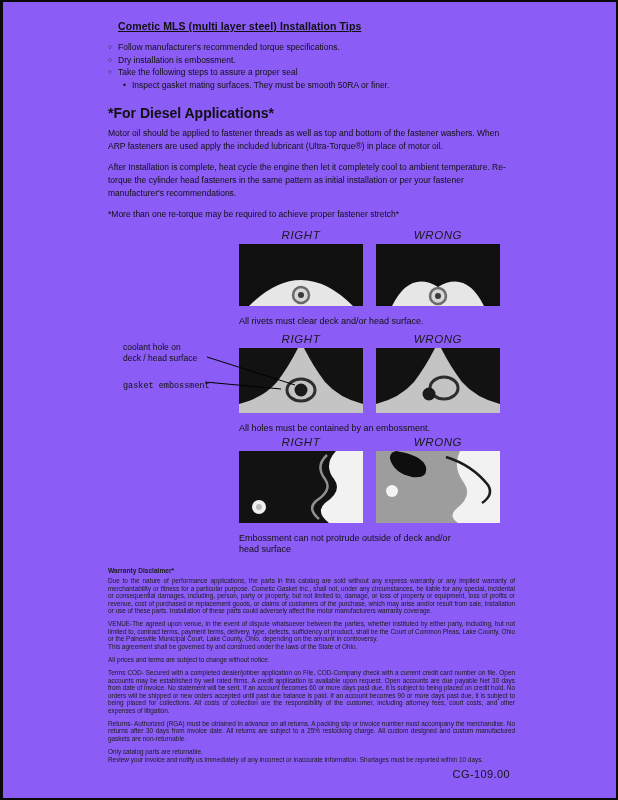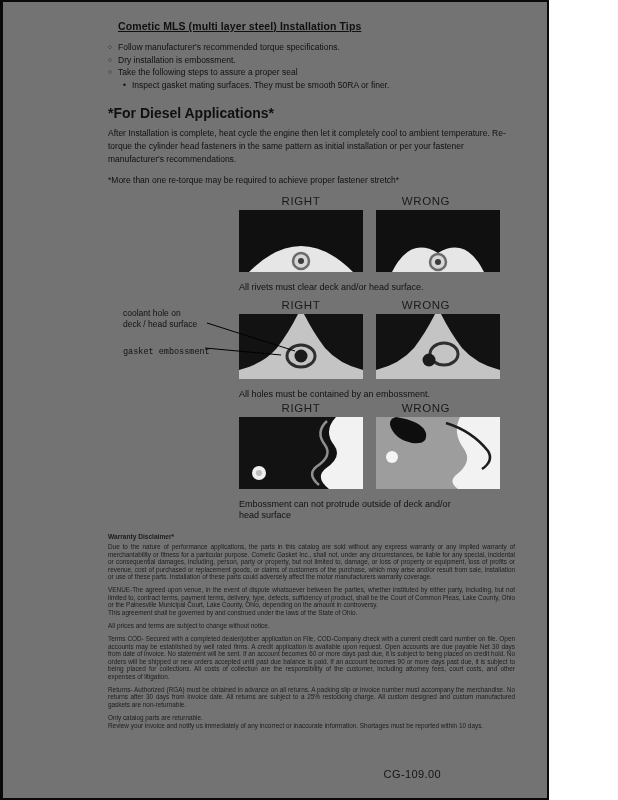--- a/index.html
+++ b/index.html
@@ -5,22 +5,22 @@
   * { margin:0; padding:0; box-sizing:border-box; }
   html,body { background:#ffffff; }
   body {
     width:618px; height:800px;
     font-family:"Liberation Sans", sans-serif;
     color:#101010;
     position:relative;
   }
   .page {
     position:absolute; left:0; top:0;
-    width:549px; height:800px;
-    background:#737373;
+    width:618px; height:800px;
+    background:#8b5cf6;
     border:2px solid #0a0a0a;
     border-left-width:3px;
     overflow:hidden;
   }
   .content { padding:16px 106px 0 105px; }
 
   .title {
     font-size:10.5px; font-weight:bold;
     text-decoration:underline;
     margin:2px 0 9px 10px;
@@ -52,21 +52,21 @@
   }
   .para {
     font-size:8.5px; line-height:13px;
     width:400px; margin-bottom:8px;
   }
 
   .dg { margin-left:131px; width:261px; position:relative; }
   .dg1 { margin-top:6px; margin-bottom:6px; }
   .dg2 { margin-bottom:2px; }
   .dg3 { margin-bottom:0; }
-  .dg-headers { display:flex; gap:1px; margin-bottom:2px; }
+  .dg-headers { display:flex; gap:13px; margin-bottom:2px;font-style:italic; }
   .dg-headers span {
     width:124px; text-align:center;
     font-size:11.5px; line-height:13px; letter-spacing:0.6px; color:#1a1a1a;
   }
   .dg-panels { display:flex; gap:13px; }
   .panel { display:block; }
   .dg-caption { font-size:9px; line-height:11px; margin-top:10px; color:#111; }
   .dg-caption.two-line { width:220px; }
 
   .dg2-label {
@@ -105,20 +105,21 @@
     <ul class="tips">
       <li>Follow manufacturer's recommended torque specifications.</li>
       <li>Dry installation is embossment.</li>
       <li>Take the following steps to assure a proper seal</li>
     </ul>
     <ul class="subtips">
       <li>Inspect gasket mating surfaces.  They must be smooth 50RA or finer.</li>
     </ul>
 
     <h2 class="diesel-heading">*For Diesel Applications*</h2>
+    <p class="para">Motor oil should be applied to fastener threads as well as top and bottom of the fastener washers. When ARP fasteners are used apply the included lubricant (Ultra-Torque®) in place of motor oil.</p>
     <p class="para">After Installation is complete, heat cycle the engine then let it completely cool to ambient temperature. Re-torque the cylinder head fasteners in the same pattern as initial installation or per your fastener manufacturer's recommendations.</p>
     <p class="para">*More than one re-torque may be required to achieve proper fastener stretch*</p>
 
     <div class="dg dg1">
       <div class="dg-headers">
         <span>RIGHT</span>
         <span>WRONG</span>
       </div>
       <div class="dg-panels">
         <svg class="panel" width="124" height="62" viewBox="0 0 124 62">

